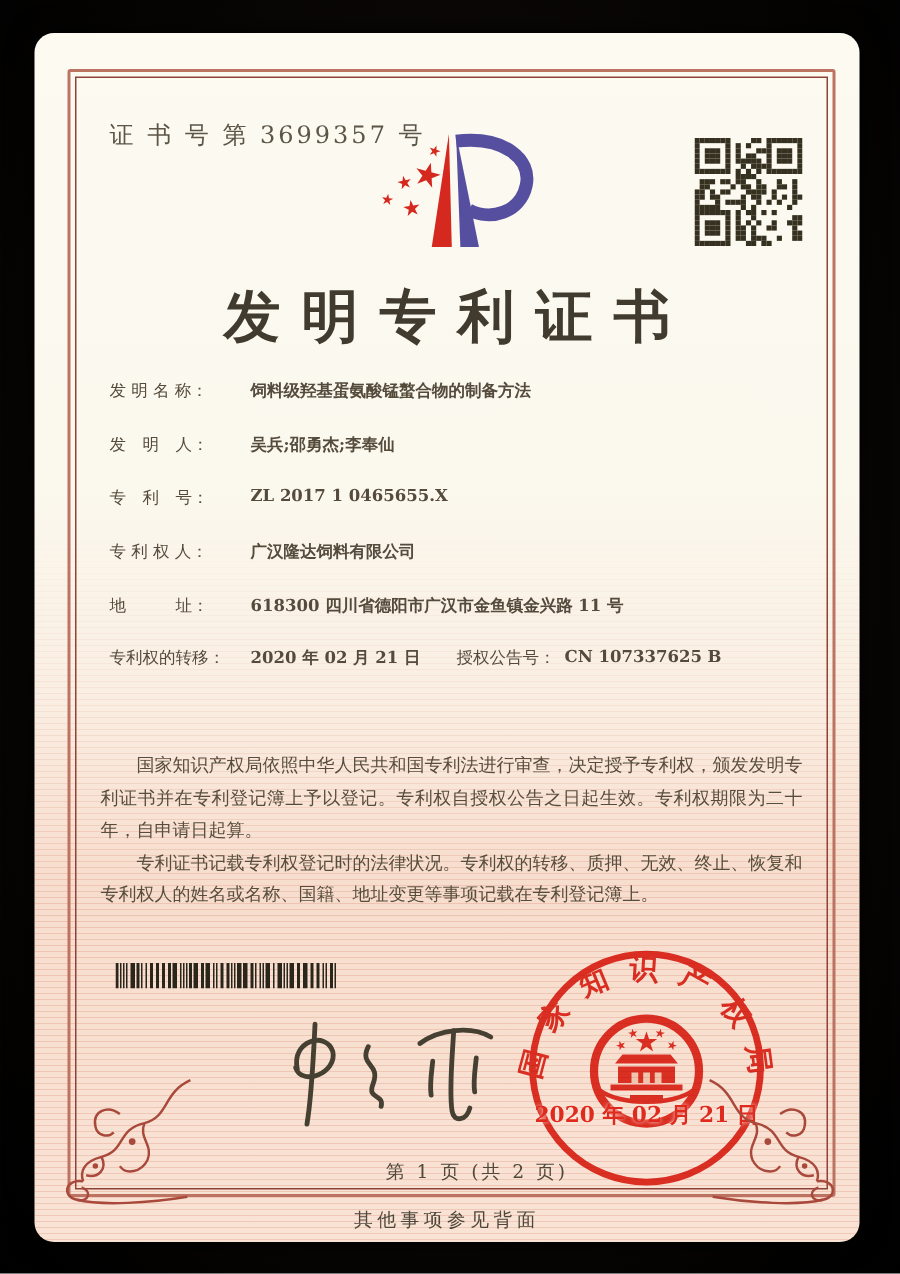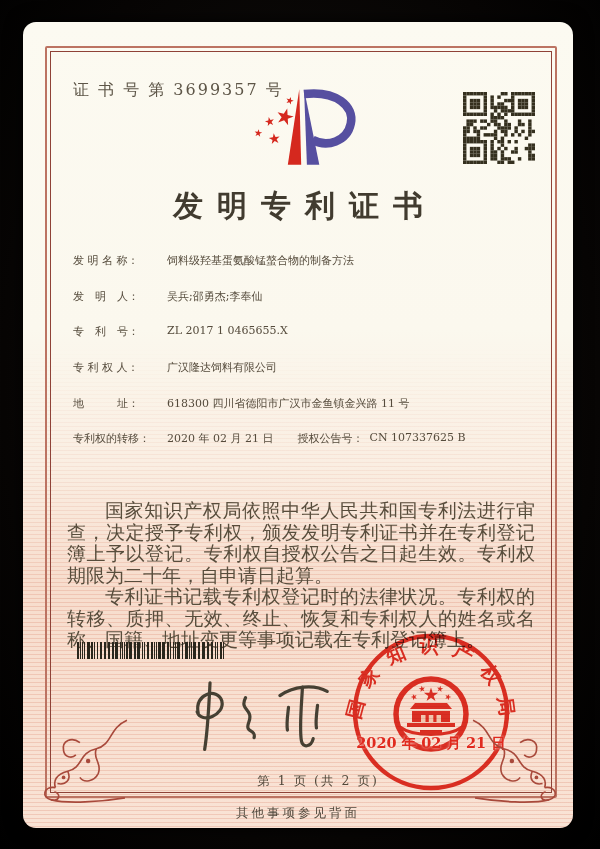--- a/index.html
+++ b/index.html
@@ -22,32 +22,32 @@
     mask-image:linear-gradient(180deg, rgba(0,0,0,0) 0 40%, rgba(0,0,0,.45) 56%, #000 72% 100%);
   }
   .frame-outer{position:absolute;left:22px;top:24px;right:16px;bottom:30px;border:2.5px solid #bc7362;border-radius:2px;pointer-events:none;}
   .frame-inner{position:absolute;left:27px;top:29px;right:21px;bottom:35px;border:1px solid #8f4237;pointer-events:none;}
 
   .cert-no{position:absolute;left:50px;top:58px;font-size:16px;letter-spacing:2px;color:#5d5547;}
   .logo{position:absolute;left:220px;top:58px;width:124px;height:94px;}
   .qr{position:absolute;left:440px;top:70px;width:72px;height:72px;}
   .title{
     position:absolute;left:0;right:0;top:164px;text-align:center;
-    font-size:30px;font-weight:600;color:#413b2f;letter-spacing:14px;text-indent:14px;
+    font-size:38px;font-weight:600;color:#413b2f;letter-spacing:14px;text-indent:14px;
   }
   .fields{position:absolute;left:50px;top:231px;right:24px;font-size:11px;color:#554b3c;}
   .frow{display:flex;align-items:flex-start;height:35.7px;}
   .flabel{display:inline-block;width:94px;white-space:pre;flex:none;color:#554b3c;}
-  .fvalue{white-space:pre;}
+  .fvalue{white-space:pre;font-weight:bold;}
   .pair2{display:flex;margin-left:24px;}
   .pair2 .flabel{width:auto;margin-right:6px;}
 
   .body-text{
     position:absolute;left:44px;top:478px;width:468px;
-    font-size:19px;line-height:21.5px;color:#584d3c;text-align:justify;
+    font-size:12px;line-height:21.5px;color:#584d3c;text-align:justify;
   }
   .body-text p{margin:0;text-indent:2em;}
 
   .barcode{position:absolute;left:54px;top:620px;width:152px;height:17px;}
   .director{position:absolute;left:63px;top:666px;font-size:14.5px;line-height:29px;letter-spacing:3px;color:#3e392e;}
   .signature{position:absolute;left:156px;top:650px;width:176px;height:86px;}
 
   .seal{position:absolute;left:322px;top:604px;width:172px;height:172px;mix-blend-mode:multiply;opacity:.95;}
   .seal-date{
     position:absolute;left:322px;top:712px;width:172px;text-align:center;

